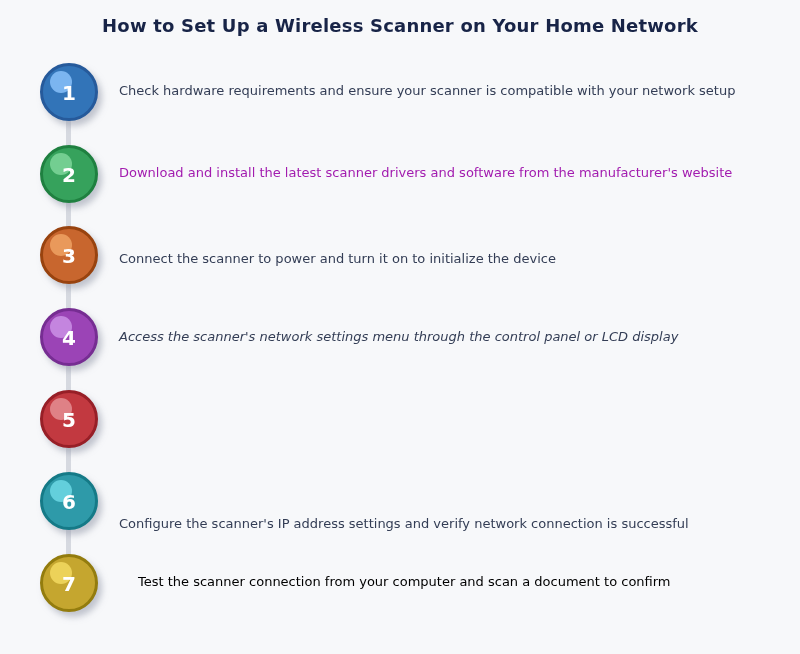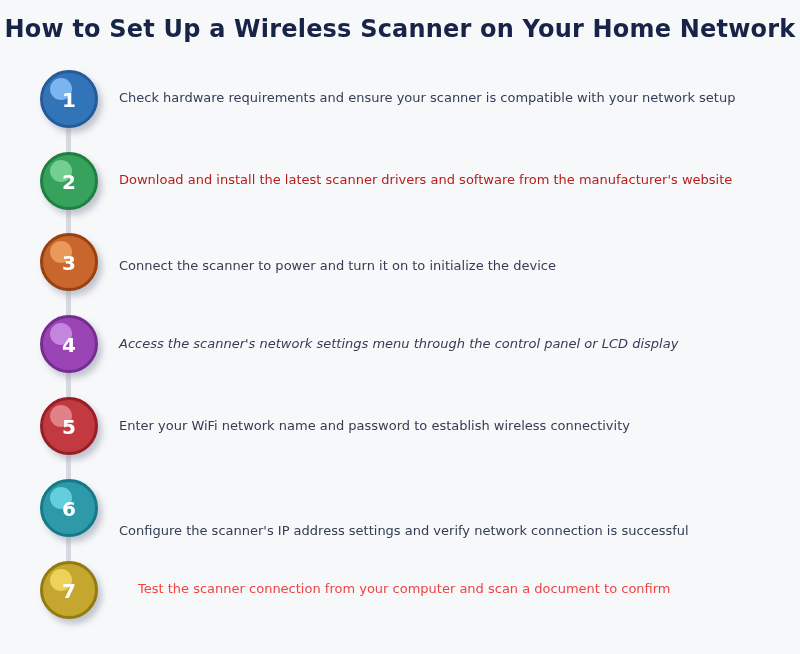--- a/index.html
+++ b/index.html
@@ -6,21 +6,21 @@
     margin: 0;
     padding: 0;
     width: 800px;
     height: 654px;
     overflow: hidden;
     font-family: "DejaVu Sans", "Liberation Sans", sans-serif;
   }
   h1.page-title {
     margin: 15px 0 0 0;
     text-align: center;
-    font-size: 24px;
+    font-size: 18px;
     font-weight: bold;
     letter-spacing: 0.2px;
   }
   .steps {
     position: relative;
     margin: 15px 0 0 40px;
   }
   .connector {
     position: absolute;
     left: 26px;
@@ -84,50 +84,49 @@
       <span class="hl" style="background: rgb(127, 184, 242);"></span>
       <span class="num" style="color: rgb(255, 255, 255);">1</span>
     </div>
     <div class="label" style="color: rgb(51, 61, 85);">Check hardware requirements and ensure your scanner is compatible with your network setup</div>
   </div>
     <div class="step">
     <div class="circle" style="background: rgb(54, 162, 92); border-color: rgb(31, 128, 64);">
       <span class="hl" style="background: rgb(119, 209, 148);"></span>
       <span class="num" style="color: rgb(255, 255, 255);">2</span>
     </div>
-    <div class="label" style="color: #b91c1c;">Download and install the latest scanner drivers and software from the manufacturer's website</div>
+    <div class="label" style="color: #a21caf;">Download and install the latest scanner drivers and software from the manufacturer's website</div>
   </div>
     <div class="step">
     <div class="circle" style="background: rgb(200, 102, 46); border-color: rgb(152, 67, 15);">
       <span class="hl" style="background: rgb(235, 156, 94);"></span>
       <span class="num" style="color: rgb(255, 255, 255);">3</span>
     </div>
     <div class="label" style="color: rgb(51, 61, 85); margin-top: 8px;">Connect the scanner to power and turn it on to initialize the device</div>
   </div>
     <div class="step">
     <div class="circle" style="background: rgb(155, 68, 182); border-color: rgb(118, 45, 146);">
       <span class="hl" style="background: rgb(198, 137, 226);"></span>
       <span class="num" style="color: rgb(255, 255, 255);">4</span>
     </div>
     <div class="label" style="color: rgb(51, 61, 85); font-style: italic;">Access the scanner's network settings menu through the control panel or LCD display</div>
   </div>
     <div class="step">
     <div class="circle" style="background: rgb(194, 57, 64); border-color: rgb(151, 31, 39);">
       <span class="hl" style="background: rgb(224, 133, 138);"></span>
       <span class="num" style="color: rgb(255, 255, 255);">5</span>
     </div>
-    <div class="label" style="color: rgb(51, 61, 85);">Enter your WiFi network name and password to establish wireless connectivity</div>
   </div>
     <div class="step">
     <div class="circle" style="background: rgb(46, 154, 169); border-color: rgb(21, 122, 135);">
       <span class="hl" style="background: rgb(102, 210, 222);"></span>
       <span class="num" style="color: rgb(255, 255, 255);">6</span>
     </div>
     <div class="label" style="color: rgb(51, 61, 85); margin-top: 48px;">Configure the scanner's IP address settings and verify network connection is successful</div>
   </div>
     <div class="step">
     <div class="circle" style="background: rgb(197, 166, 47); border-color: rgb(147, 124, 14);">
       <span class="hl" style="background: rgb(238, 212, 92);"></span>
       <span class="num" style="color: rgb(255, 255, 255);">7</span>
     </div>
-    <div class="label" style="color: #ef4444; margin-left: 40px;">Test the scanner connection from your computer and scan a document to confirm</div>
+    <div class="label" style="color: #000000; margin-left: 40px;">Test the scanner connection from your computer and scan a document to confirm</div>
   </div>
   </div>
 
 </body></html>

